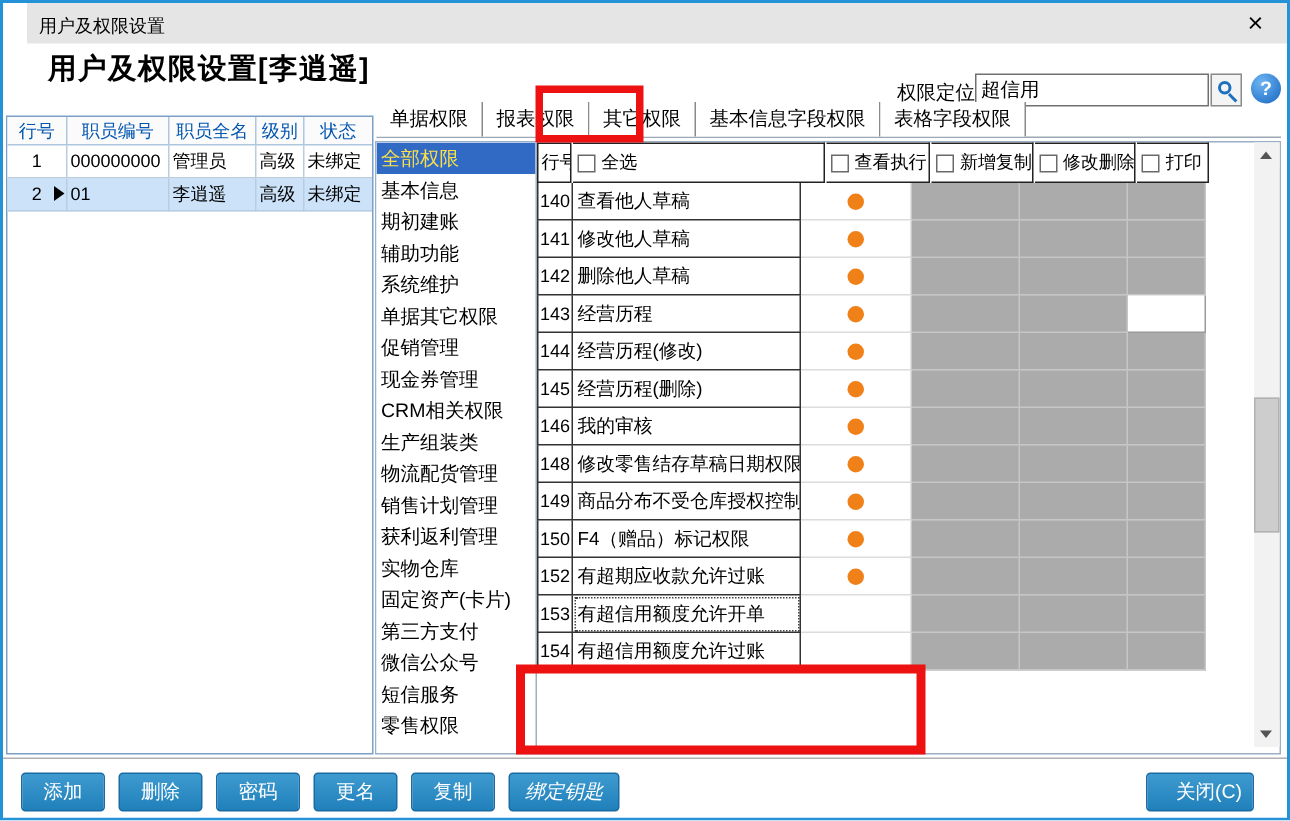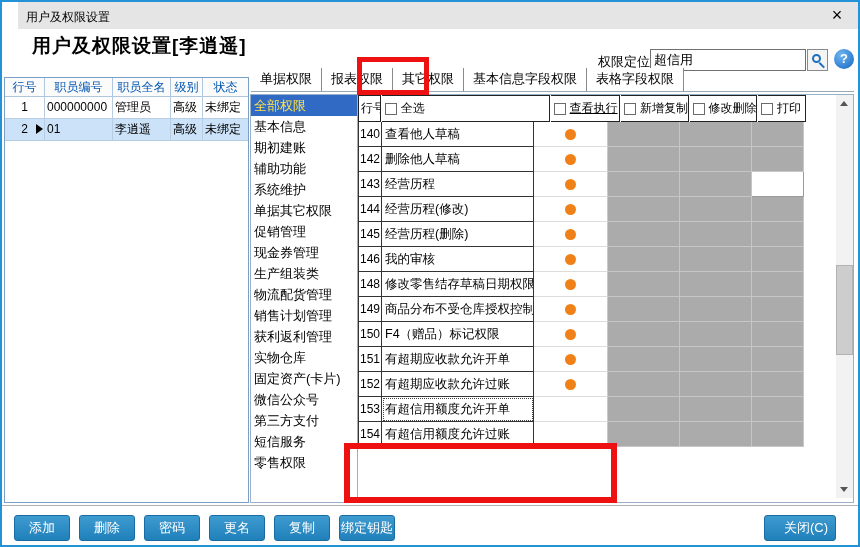--- a/index.html
+++ b/index.html
@@ -73,21 +73,21 @@
   
   .grid { position:absolute; left:107px; top:0; width:448px; height:407px; background:#fff; }
   .grid-header { display:flex; height:27px; }
   .g-hcell { border:1px solid #222; border-left:none; margin-left:1px; background:#fff;
     font-size:12px; line-height:25px; display:flex; align-items:center; overflow:hidden; white-space:nowrap; }
   .g-hcell:first-child { border-left:1px solid #222; margin-left:0; padding-left:2px; }
   .cb { display:inline-block; width:12px; height:12px; border:1px solid #6a6a6a;
     background:#fff; margin:0 4px 0 3px; flex:none; cursor:pointer; }
   .grid-header .g-hcell:nth-child(1){ width:24px; }
   .grid-header .g-hcell:nth-child(2){ width:179px; }
-  .grid-header .g-hcell:nth-child(3){ width:74px;text-decoration:underline; }
+  .grid-header .g-hcell:nth-child(3){ width:74px; }
   .grid-header .g-hcell:nth-child(4){ width:72px; }
   .grid-header .g-hcell:nth-child(5){ width:72px; }
   .grid-header .g-hcell:nth-child(6){ width:51px; }
   .g-row { display:flex; height:25px; }
   .g-cell { overflow:hidden; white-space:nowrap; font-size:12.5px; line-height:24px; }
   .g-cell.g-no { width:24px; border:1px solid #333; border-top:none; text-align:center; font-size:12px; }
   .g-cell.g-name { width:152px; border-right:1px solid #333; border-bottom:1px solid #333; padding-left:3px; }
   .g-cell.g-name.focus { outline:1px dotted #444; outline-offset:-2px; }
   .g-cell.g-dot { width:74px; border-right:1px solid #c9c9c9; border-bottom:1px solid #dcdcdc;
     display:flex; align-items:center; justify-content:center; }
@@ -116,21 +116,21 @@
   .redbox.rowbox { left:342px; top:441px; width:273px; height:60px; border-width:6px; }
 
   
   .footer { position:absolute; left:0; right:0; top:503px; bottom:0; background:#fff;
     border-top:1px solid #b0b0b0; }
   .btn-group { position:absolute; left:12px; top:9px; display:flex; gap:9px; }
   .btn { height:26px; border:1px solid #1a6ba3; border-radius:3px; color:#fff;
     background:linear-gradient(#3e9bd0,#2080ba); font-size:13px; text-align:center;
     line-height:24px; cursor:pointer; width:56px;
     font-family:"Liberation Sans","DejaVu Sans",sans-serif; }
-  .btn:nth-child(6){ width:56px; }
+  .btn:nth-child(6){ width:74px;font-style:italic; }
   .btn.close-btn { position:absolute; right:22px; top:9px; width:72px;padding-left:12px; }
 </style>
 </head>
 <body>
 
 <div class="dialog">
 
   <div class="titlebar">
     <span class="title">用户及权限设置</span>
     <span class="close-x">×</span>
@@ -187,28 +187,29 @@
 
     <div class="cat-list">
       <div class="cat-item selected">全部权限</div>
         <div class="cat-item">基本信息</div>
         <div class="cat-item">期初建账</div>
         <div class="cat-item">辅助功能</div>
         <div class="cat-item">系统维护</div>
         <div class="cat-item">单据其它权限</div>
         <div class="cat-item">促销管理</div>
         <div class="cat-item">现金券管理</div>
+        <div class="cat-item">CRM相关权限</div>
         <div class="cat-item">生产组装类</div>
         <div class="cat-item">物流配货管理</div>
         <div class="cat-item">销售计划管理</div>
         <div class="cat-item">获利返利管理</div>
         <div class="cat-item">实物仓库</div>
         <div class="cat-item">固定资产(卡片)</div>
+        <div class="cat-item">第三方支付</div>
         <div class="cat-item">微信公众号</div>
-        <div class="cat-item">第三方支付</div>
         <div class="cat-item">短信服务</div>
         <div class="cat-item">零售权限</div>
     </div>
 
     <div class="grid">
       <div class="grid-header">
         <div class="g-hcell">行号</div>
         <div class="g-hcell">
             <span class="cb"></span>
             <span>全选</span>
@@ -234,20 +235,30 @@
           <div class="g-cell g-no">140</div>
           <div class="g-cell g-name">查看他人草稿</div>
           <div class="g-cell g-dot">
             <span class="dot show"></span>
           </div>
           <div class="g-cell g-gray"></div>
           <div class="g-cell g-gray"></div>
           <div class="g-cell g-gray"></div>
         </div>
         <div class="g-row">
+          <div class="g-cell g-no">141</div>
+          <div class="g-cell g-name">修改他人草稿</div>
+          <div class="g-cell g-dot">
+            <span class="dot show"></span>
+          </div>
+          <div class="g-cell g-gray"></div>
+          <div class="g-cell g-gray"></div>
+          <div class="g-cell g-gray"></div>
+        </div>
+        <div class="g-row">
           <div class="g-cell g-no">142</div>
           <div class="g-cell g-name">删除他人草稿</div>
           <div class="g-cell g-dot">
             <span class="dot show"></span>
           </div>
           <div class="g-cell g-gray"></div>
           <div class="g-cell g-gray"></div>
           <div class="g-cell g-gray"></div>
         </div>
         <div class="g-row">
@@ -306,30 +317,20 @@
           <div class="g-cell g-dot">
             <span class="dot show"></span>
           </div>
           <div class="g-cell g-gray"></div>
           <div class="g-cell g-gray"></div>
           <div class="g-cell g-gray"></div>
         </div>
         <div class="g-row">
           <div class="g-cell g-no">150</div>
           <div class="g-cell g-name">F4（赠品）标记权限</div>
-          <div class="g-cell g-dot">
-            <span class="dot show"></span>
-          </div>
-          <div class="g-cell g-gray"></div>
-          <div class="g-cell g-gray"></div>
-          <div class="g-cell g-gray"></div>
-        </div>
-        <div class="g-row">
-          <div class="g-cell g-no">151</div>
-          <div class="g-cell g-name">有超期应收款允许开单</div>
           <div class="g-cell g-dot">
             <span class="dot show"></span>
           </div>
           <div class="g-cell g-gray"></div>
           <div class="g-cell g-gray"></div>
           <div class="g-cell g-gray"></div>
         </div>
         <div class="g-row">
           <div class="g-cell g-no">152</div>
           <div class="g-cell g-name">有超期应收款允许过账</div>

